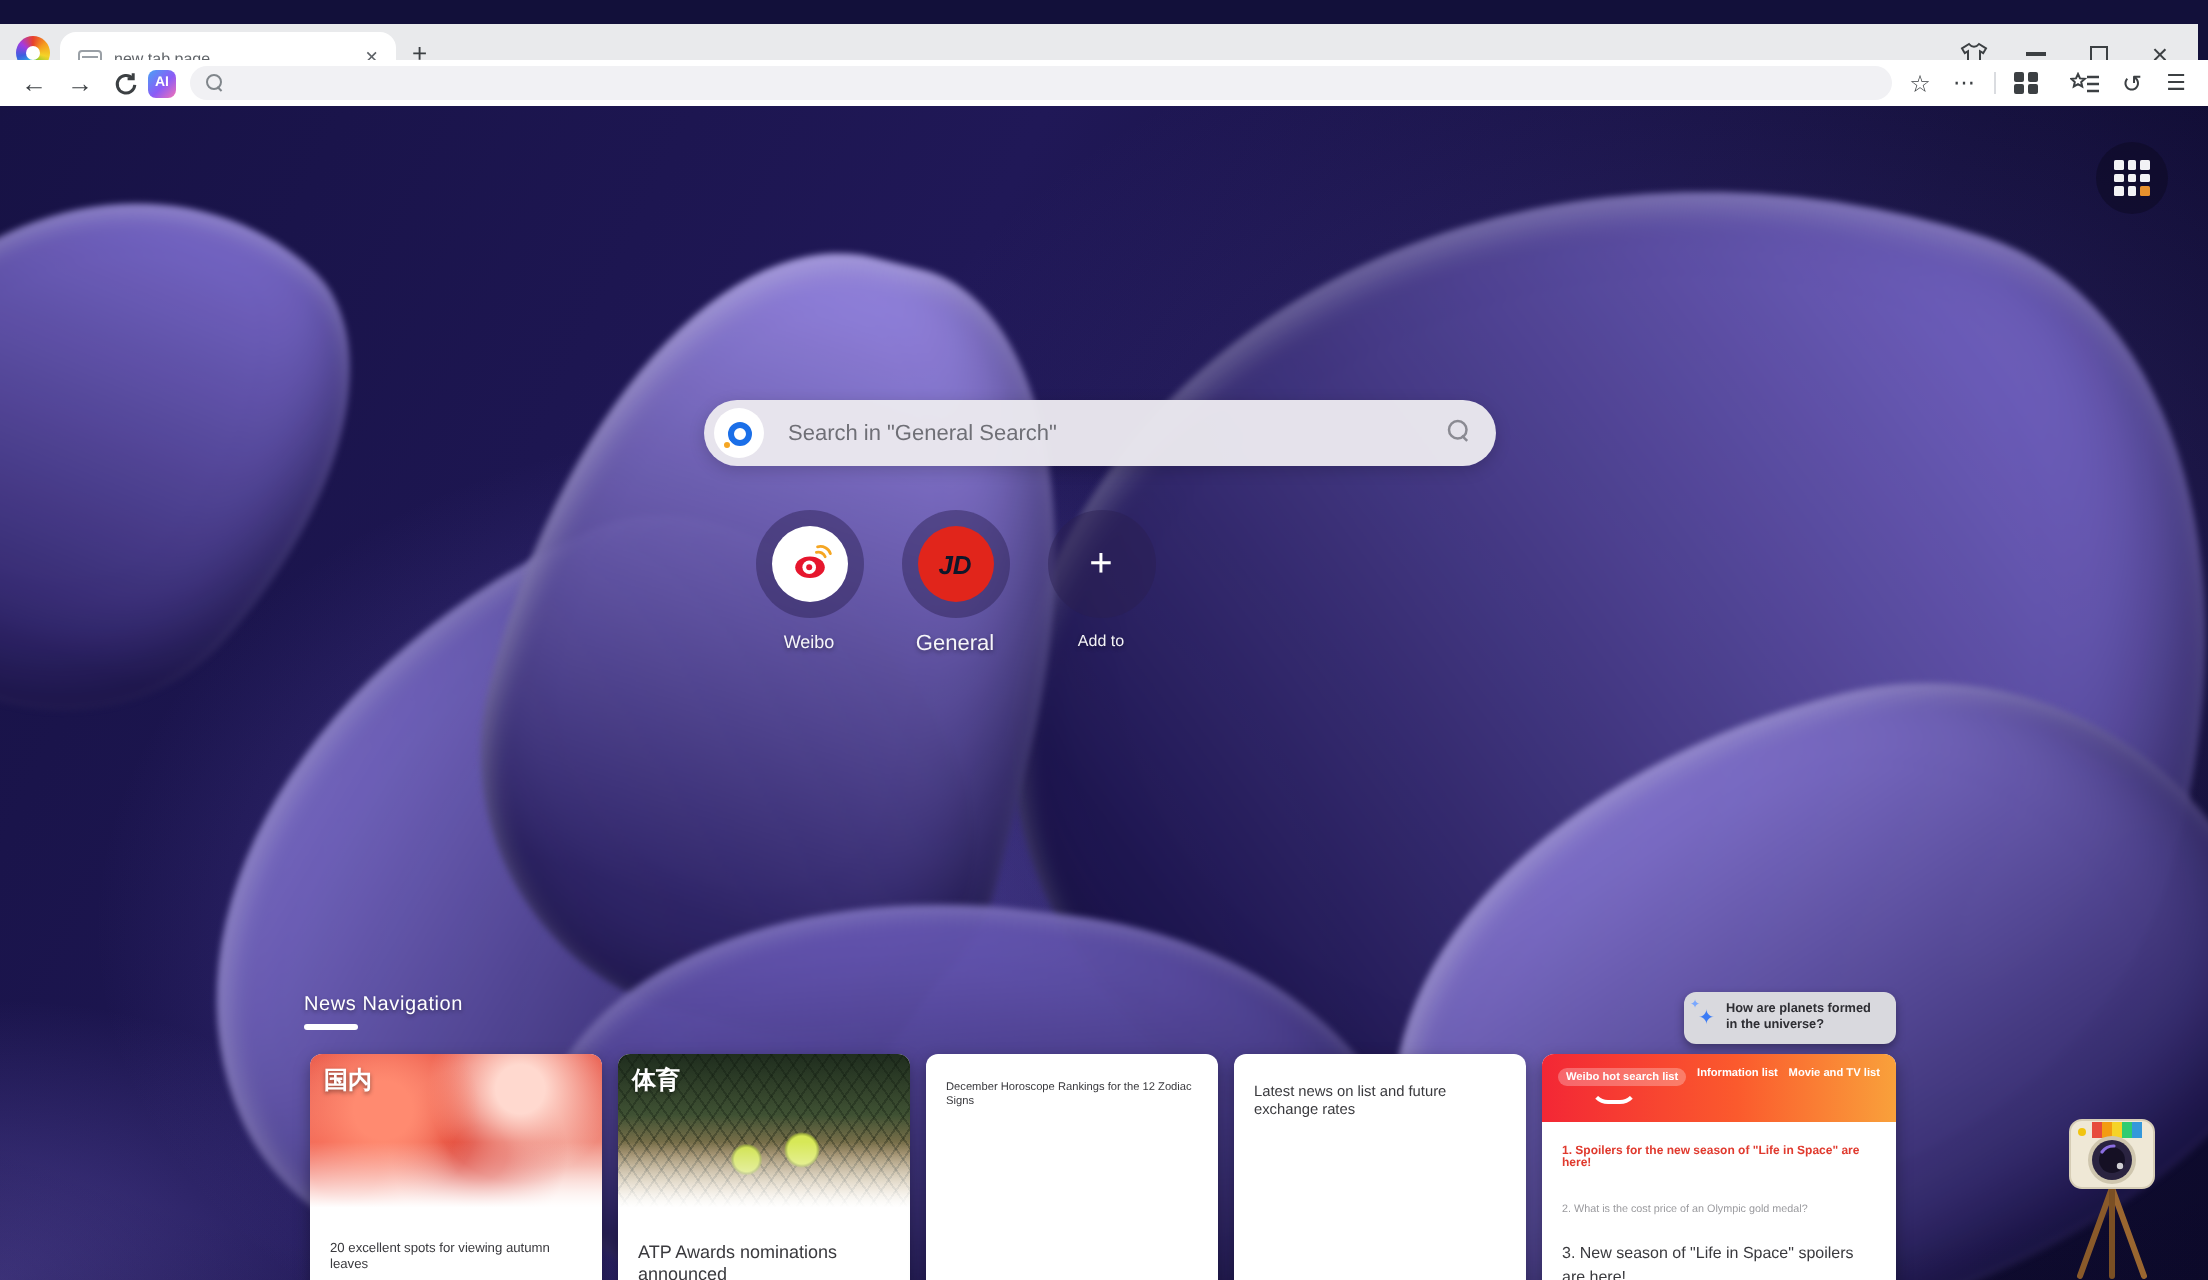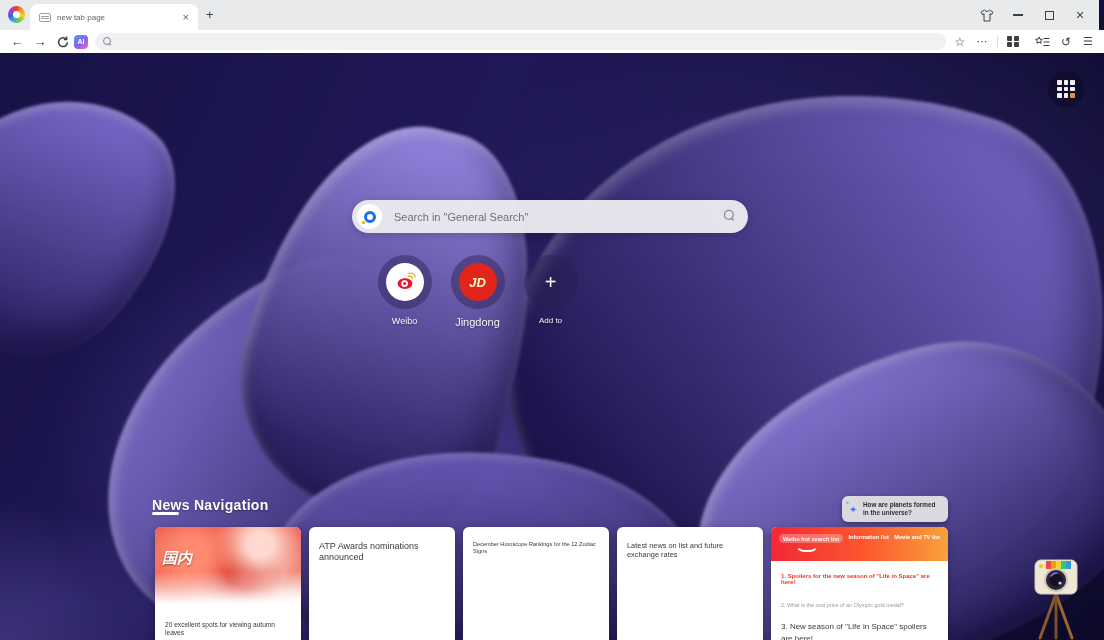--- a/index.html
+++ b/index.html
@@ -1,21 +1,21 @@
 <!DOCTYPE html>
 <html><head>
 <meta charset="utf-8">
 <style>
   * { margin:0; padding:0; box-sizing:border-box; }
   html,body { background:#000; }
   body { font-family:"Liberation Sans", sans-serif; }
   #stage { position:relative; width:1104px; height:640px; overflow:hidden; background:#12103a; }
 
   
-  #tabbar { position:absolute; top:0; left:0; width:1099px; height:30px; background:#e9eaec; }
+  #tabbar { position:absolute; top:12px; left:0; width:1099px; height:30px; background:#e9eaec; }
   #browser-logo { position:absolute; top:6px; left:8px; width:17px; height:17px; border-radius:50%;
     background:conic-gradient(#e8412c,#f59b1f,#f5d327,#7ec832,#2bb1e3,#3b5fe0,#a43be0,#e8412c); }
   #browser-logo::after { content:""; position:absolute; top:5px; left:5px; width:7px; height:7px; border-radius:50%; background:#fff; }
   #tab { position:absolute; top:4px; left:30px; width:168px; height:26px; background:#fff; border-radius:8px 8px 0 0;
     display:flex; align-items:center; padding:0 9px; gap:6px; }
   .page-ico { width:12px; height:9px; border:1px solid #9aa0a6; border-radius:2px; position:relative; flex:0 0 auto; }
   .page-ico::after { content:""; position:absolute; left:1px; top:2px; width:8px; height:1px; background:#9aa0a6; box-shadow:0 2px 0 #9aa0a6; }
   #tab-title { font-size:8px; color:#5f6368; flex:1 1 auto; white-space:nowrap; overflow:hidden; }
   .tab-close { font-size:11px; color:#5f6368; line-height:1; cursor:default; }
   #new-tab-btn { position:absolute; top:7px; left:206px; font-size:13px; color:#3c4043; }
@@ -87,43 +87,43 @@
   #search-input::placeholder { color:#6f6f76; }
   #search-mag { position:absolute; right:14px; top:11px; transform:scale(1.25); }
   #search-mag::before { border-color:#8a8a92; }
   #search-mag::after { background:#8a8a92; }
 
   
   #quicklinks { position:absolute; top:202px; left:368px; width:366px; display:flex; }
   .ql { width:73px; display:flex; flex-direction:column; align-items:center; }
   .halo { width:54px; height:54px; border-radius:50%; background:rgba(42,32,80,.45); display:flex; align-items:center; justify-content:center; }
   .bubble { width:38px; height:38px; border-radius:50%; background:#fff; display:flex; align-items:center; justify-content:center; overflow:hidden; }
-  .bubble.jd { background:#e1251b; color:#fef9c3; font-weight:bold; font-size:13px; font-style:italic; }
+  .bubble.jd { background:#e1251b; color:#0f172a; font-weight:bold; font-size:13px; font-style:italic; }
   .xhs-chip { background:#ff2e4d; color:#fff; font-size:6px; font-weight:bold; border-radius:3px; padding:2.5px 3px; letter-spacing:.5px; white-space:nowrap; }
   .plus-glyph { color:#fff; font-size:20px; font-weight:300; line-height:1; }
   .ql-label { margin-top:7px; color:rgba(255,255,255,.95); font-size:8px; text-shadow:0 1px 2px rgba(0,0,0,.4); white-space:nowrap;text-align:center; }
   .ql:nth-child(1) .ql-label { font-size:9px; }
   .ql:nth-child(2) .ql-label { font-size:11px; }
   .ql:nth-child(5) .ql-label { font-size:9px;font-weight:bold; }
 
   
-  #news-title { position:absolute; left:152px; top:444px; color:#fff; font-size:14px; font-weight:bold; letter-spacing:.3px; text-shadow:0 1px 2px rgba(0,0,0,.4); }
+  #news-title { position:absolute; left:152px; top:444px; color:#fff; font-size:10px; font-weight:normal; letter-spacing:.3px; text-shadow:0 1px 2px rgba(0,0,0,.4); }
   #news-underline { position:absolute; left:152px; top:459px; width:27px; height:3px; background:#fff; border-radius:2px; }
   #ai-chip { position:absolute; left:842px; top:443px; width:106px; height:26px; background:#d9d9de; border-radius:6px;
     box-shadow:0 2px 5px rgba(0,0,0,.35); display:flex; align-items:center; padding:0 7px 0 5px; gap:4px; }
   .spark-wrap { position:relative; width:12px; height:14px; flex:0 0 auto; }
   .spark1 { position:absolute; left:2px; top:3px; color:#3b7bf5; font-size:10px; line-height:1; }
   .spark2 { position:absolute; left:-2px; top:-2px; color:#7aa8ff; font-size:6px; line-height:1; }
   #ai-chip-text { font-size:6.4px; color:#2e2e33; font-weight:bold; line-height:1.2; }
 
   #cards { position:absolute; left:155px; top:474px; display:flex; gap:8px; }
   .card { width:146px; height:150px; background:#fff; border-radius:6px; overflow:hidden; box-shadow:0 3px 8px rgba(0,0,0,.35); position:relative; }
   .card-img { position:relative; width:100%; height:80px; }
   .card-img::after { content:""; position:absolute; inset:0; background:linear-gradient(180deg, transparent 55%, #fff 96%); }
-  .tag { position:absolute; top:22px; left:7px; color:#fff; font-size:15px; font-weight:bold; z-index:2; text-shadow:0 1px 2px rgba(0,0,0,.45);font-style:italic; }
+  .tag { position:absolute; top:5px; left:7px; color:#fff; font-size:12px; font-weight:bold; z-index:2; text-shadow:0 1px 2px rgba(0,0,0,.45); }
   .caption { padding:14px 10px 0 10px; color:#3a3a3e; line-height:1.25; }
   .img-leaves { background:
       radial-gradient(circle at 25% 35%, #ff8a70 0 12%, transparent 40%),
       radial-gradient(circle at 72% 22%, #ffd9cf 0 10%, transparent 38%),
       radial-gradient(circle at 58% 62%, #d92c1e 0 14%, transparent 45%),
       radial-gradient(circle at 12% 70%, #f0604e 0 12%, transparent 40%),
       linear-gradient(180deg,#e85546 0%,#f2988a 70%,#fde9e4 100%); }
   .img-tennis { background:
       radial-gradient(circle at 44% 66%, #cfe24a 0 6px, #9aa93a 7px, transparent 8px),
       radial-gradient(circle at 63% 60%, #d7e857 0 7px, #a3b23f 8px, transparent 9px),
@@ -270,21 +270,21 @@
                 <path d="M15.8 3.4c2.8-.7 5.6.8 6.4 3.4" stroke="#f5a623" stroke-width="1.4" fill="none" stroke-linecap="round"></path>
               </svg>
         </span>
           </span>
         <span class="ql-label">Weibo</span>
       </div>
       <div class="ql">
         <span class="halo">
             <span class="bubble jd">JD</span>
           </span>
-        <span class="ql-label">Jingdong</span>
+        <span class="ql-label">General</span>
       </div>
       <div class="ql">
         <span class="halo">
             <span class="plus-glyph">+</span>
           </span>
         <span class="ql-label">Add to</span>
       </div>
     </div>
 
     <div id="news-title">News Navigation</div>
@@ -299,20 +299,23 @@
     </div>
 
     <div id="cards">
       <div class="card">
         <div class="card-img img-leaves">
           <span class="tag">国内</span>
         </div>
         <div class="caption">20 excellent spots for viewing autumn leaves</div>
       </div>
       <div class="card">
+        <div class="card-img img-tennis">
+          <span class="tag">体育</span>
+        </div>
         <div class="caption">ATP Awards nominations announced</div>
       </div>
       <div class="card">
         <div class="caption">December Horoscope Rankings for the 12 Zodiac Signs</div>
       </div>
       <div class="card">
         <div class="caption">Latest news on list and future exchange rates</div>
       </div>
       <div class="card card-hot">
         <div class="hot-header">

